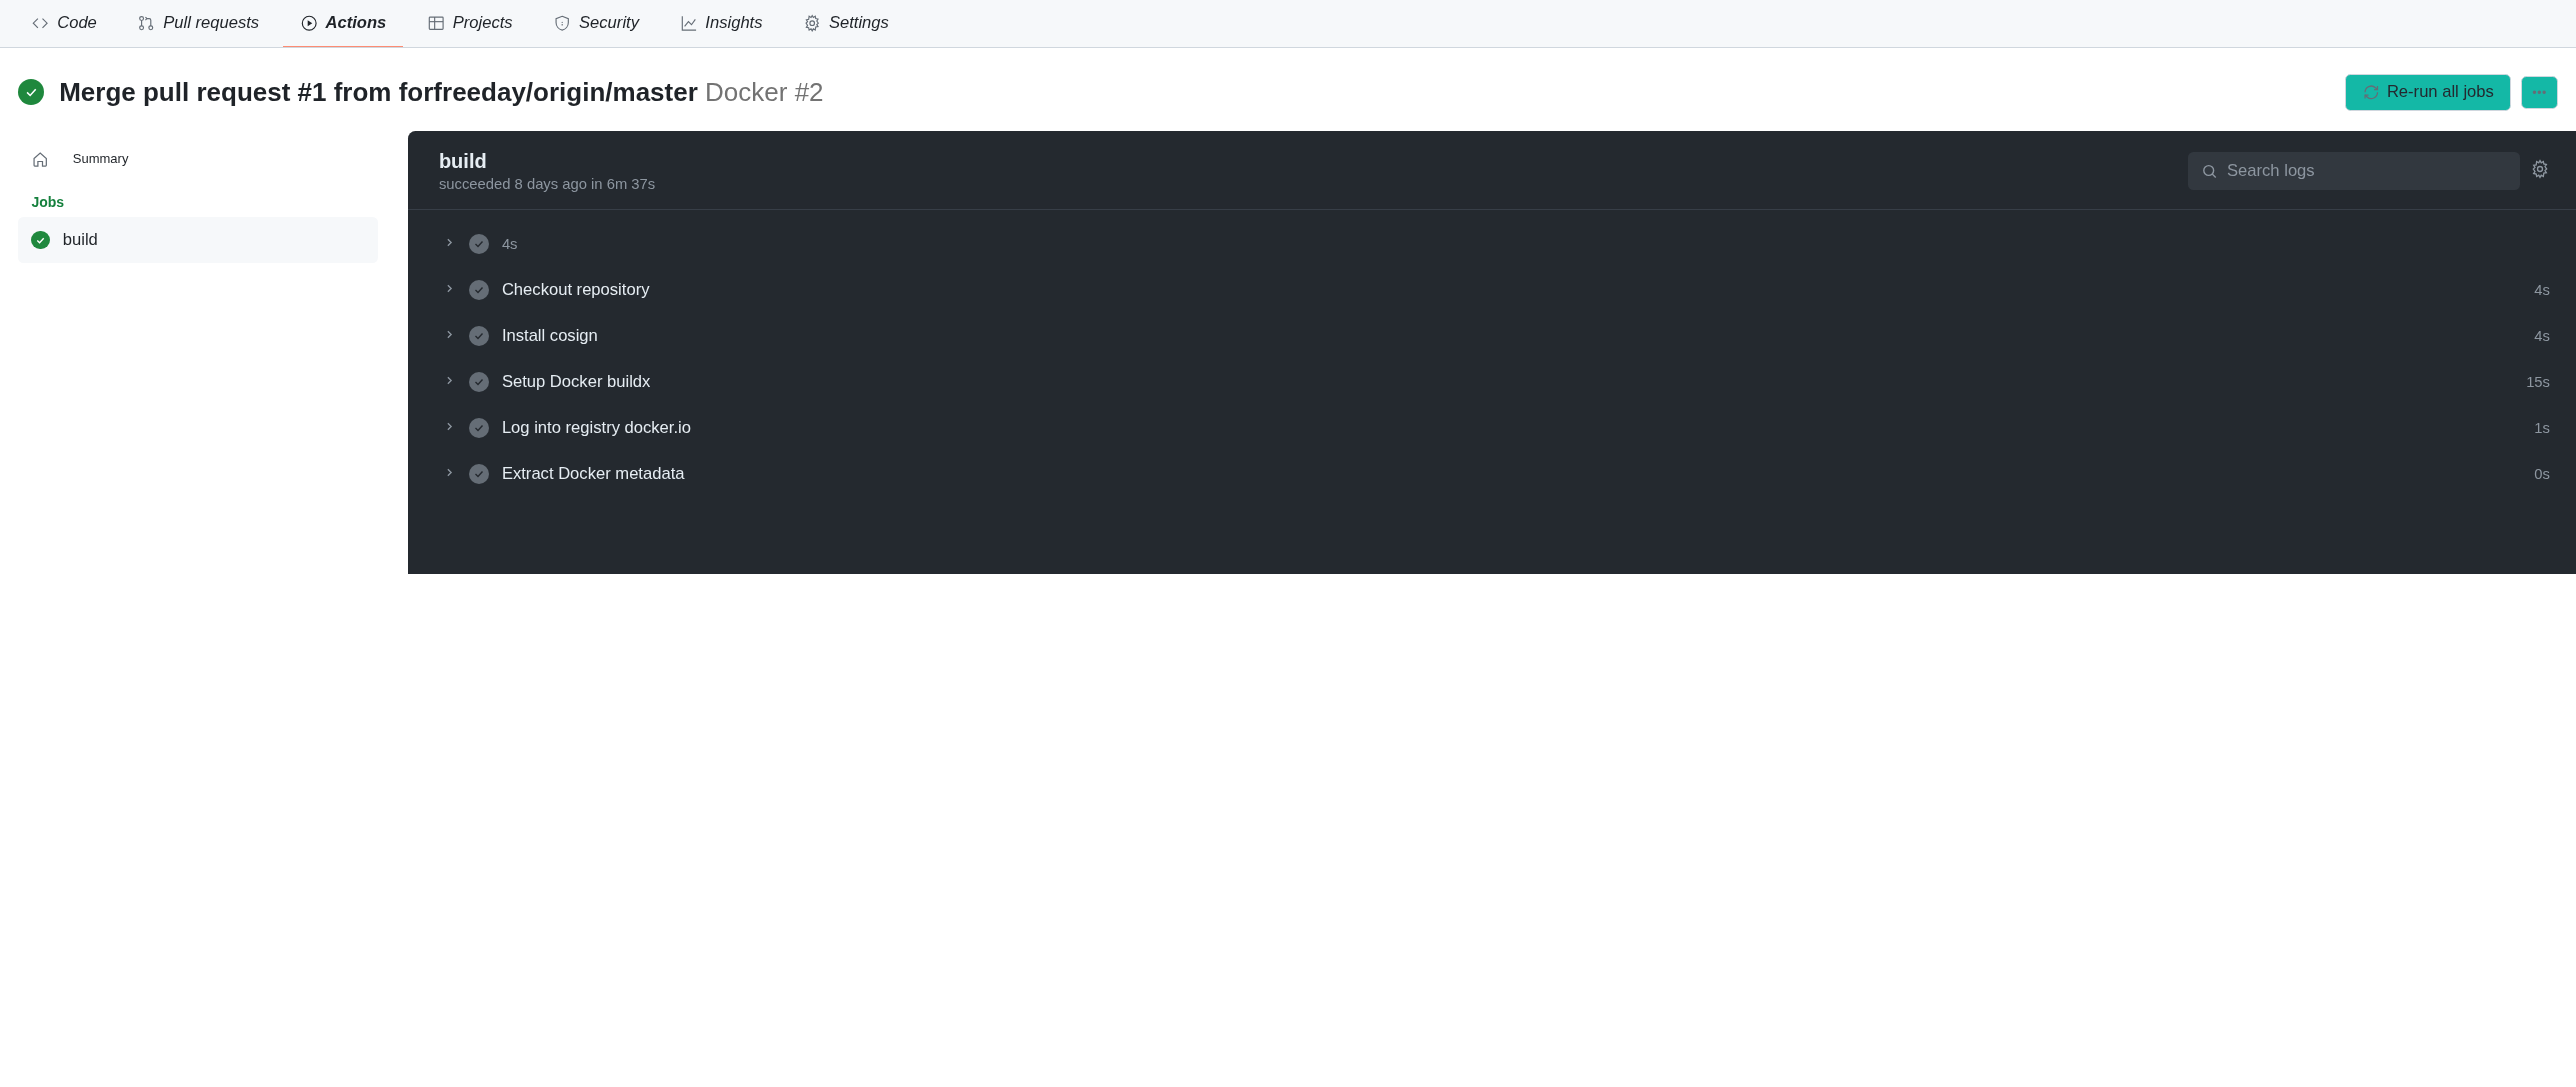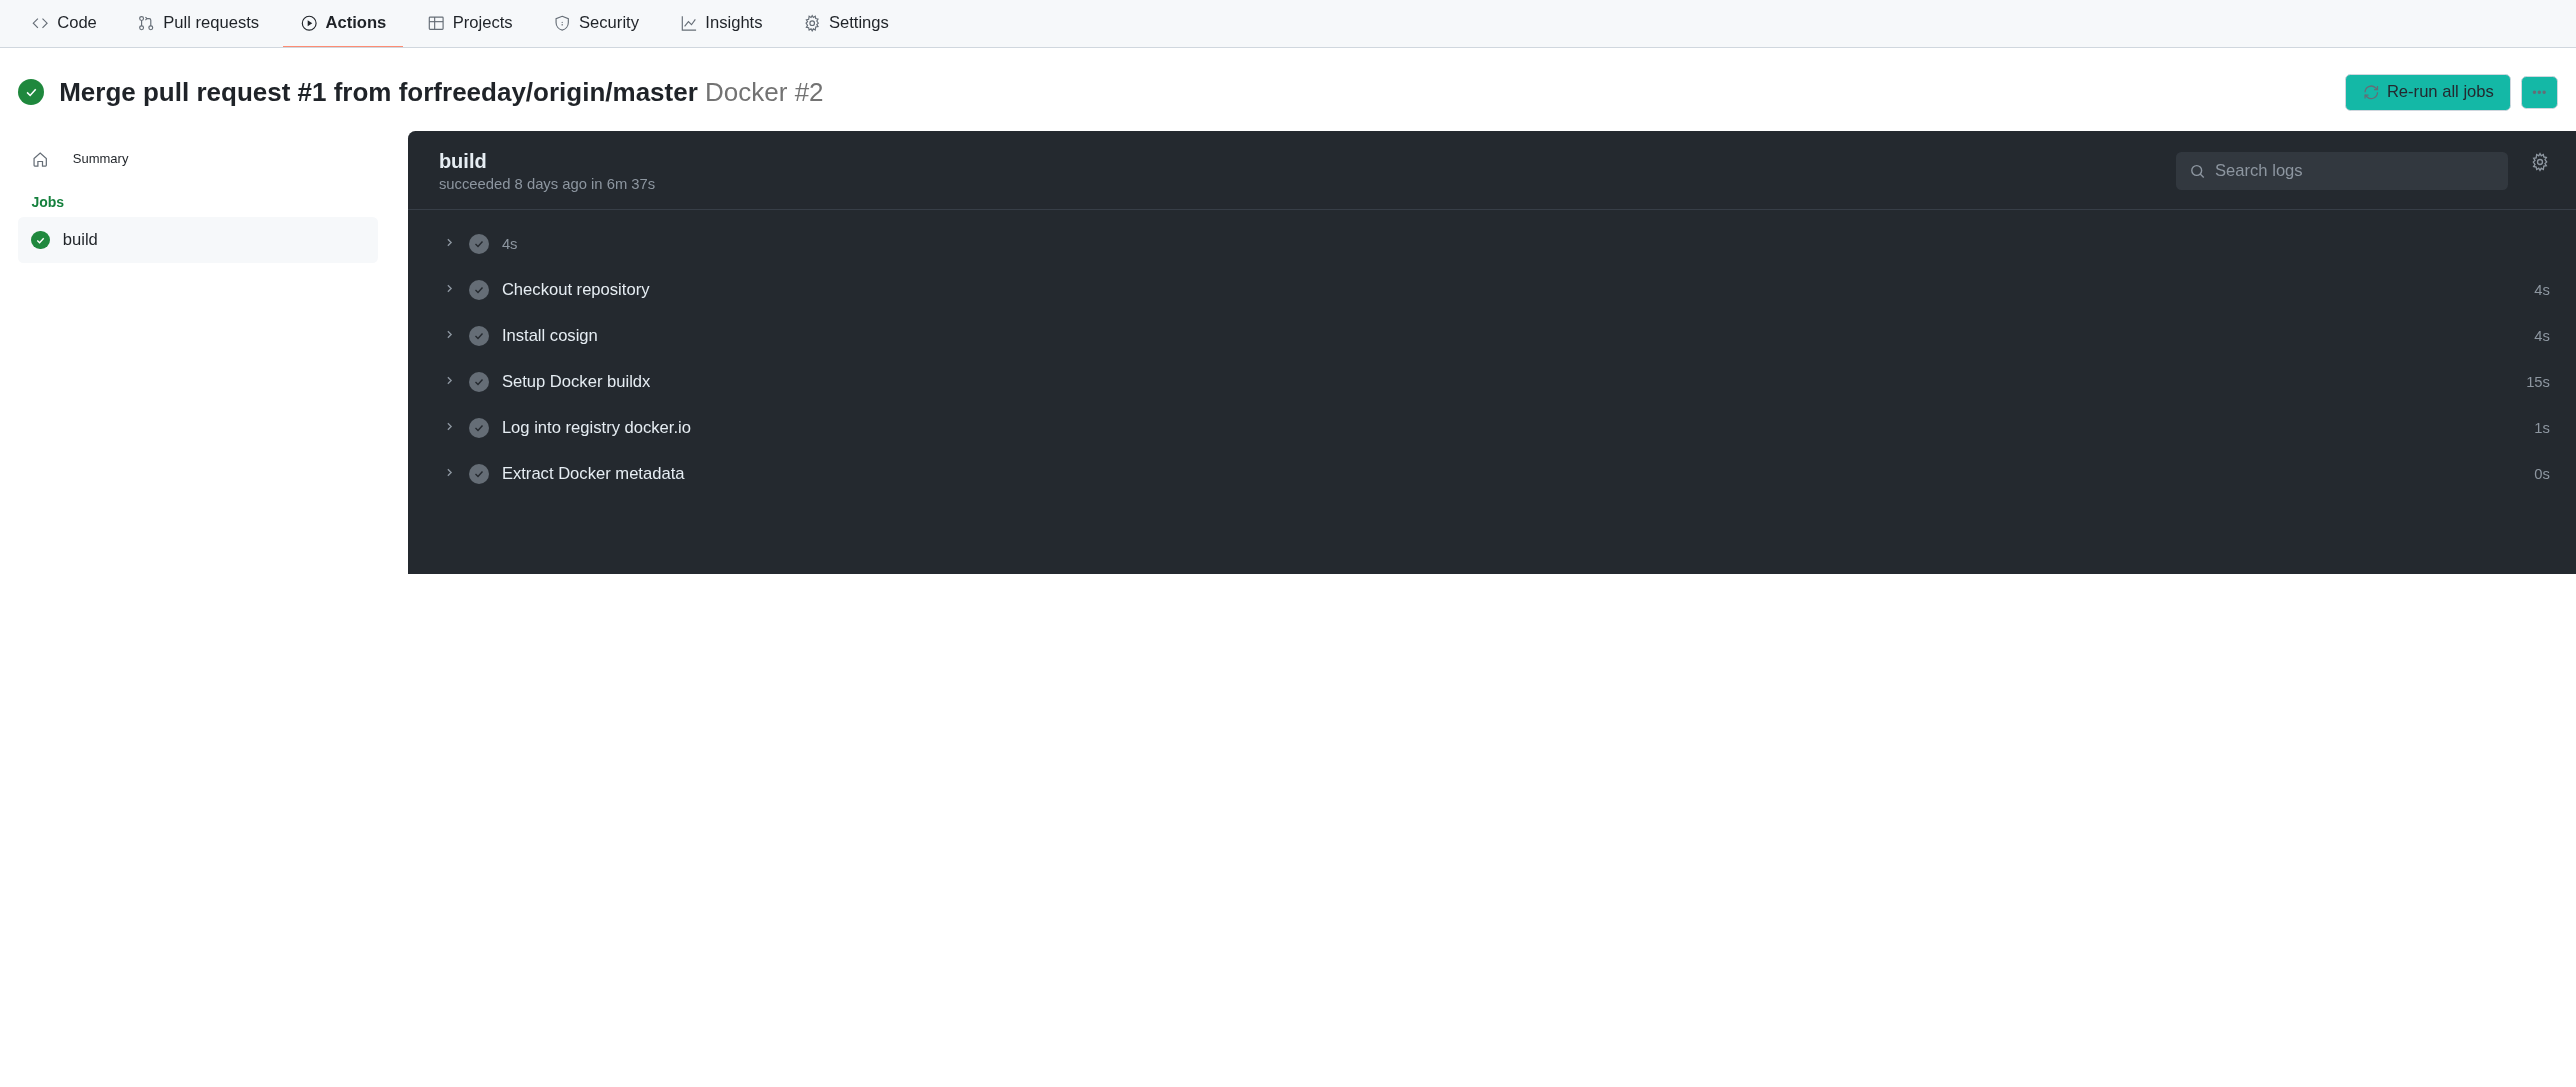--- a/index.html
+++ b/index.html
@@ -11,20 +11,21 @@
     }
 
     
     .tab-nav {
       display: flex;
       align-items: center;
       padding: 0 14.8px;
       border-bottom: 0.9px solid #d0d7de;
       background: #f6f8fa;
       gap: 7.4px;
+      font-style: italic;
     }
     .tab-item {
       display: flex;
       align-items: center;
       gap: 7.4px;
       padding: 13px 16.6px;
       font-size: 16.6px;
       color: #1f2328;
       cursor: pointer;
       border-bottom: 1.8px solid transparent;
@@ -91,21 +92,21 @@
       overflow: hidden;
       min-height: 443px;
     }
     .log-header {
       display: flex; align-items: center; justify-content: space-between;
       padding: 18.4px 26px 16.6px 31px;
       border-bottom: 0.9px solid #373e47;
     }
     .log-title { font-size: 20px; font-weight: 600; margin-bottom: 3.7px; }
     .log-subtitle { font-size: 14.8px; color: #8d96a0; }
-    .log-header-right { display: flex; align-items: flex-start; gap: 22px; }
+    .log-header-right { display: flex; align-items: center; gap: 10px; }
     .search-box {
       display: flex; align-items: center; gap: 9.2px;
       background: #32383f; border-radius: 5.5px; padding: 9.2px 13px;
       width: 332px;
     }
     .search-box svg { width: 18.4px; height: 18.4px; stroke: #8d96a0; fill: none; stroke-width: 2; }
     .search-box input {
       background: transparent; border: none; outline: none;
       color: #e6edf3; font-size: 16.6px; width: 100%;
     }

